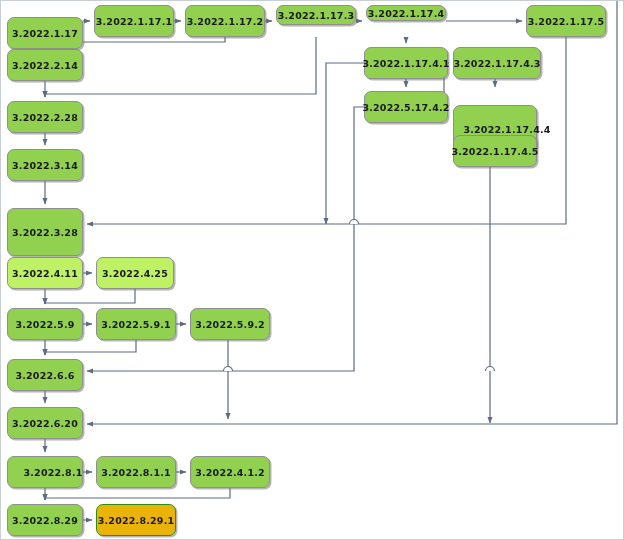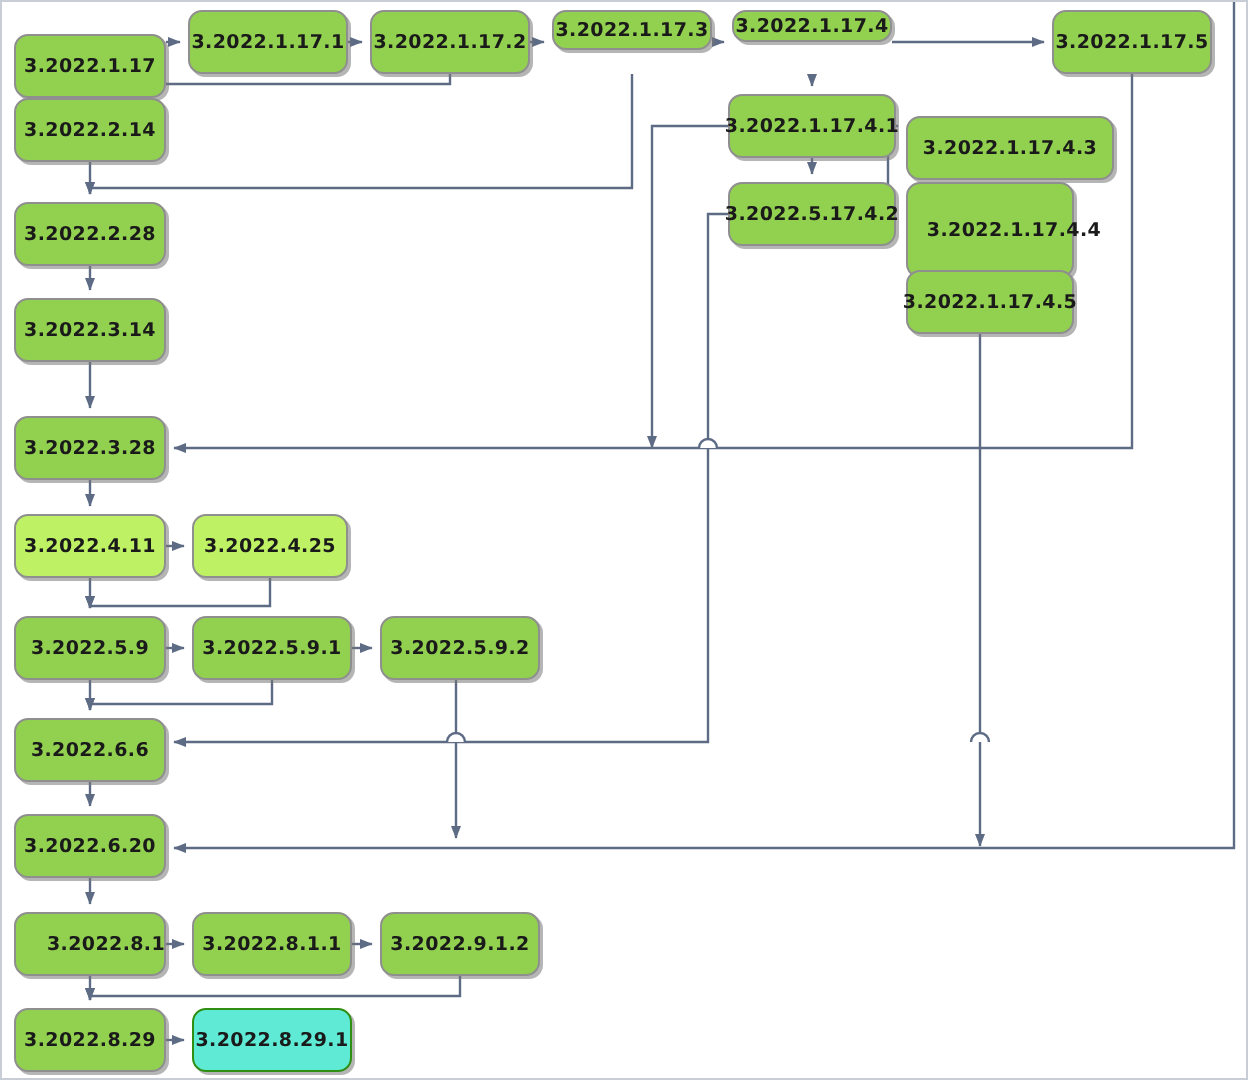--- a/index.html
+++ b/index.html
@@ -32,21 +32,21 @@
     background:#92d050;
     border:1.6px solid #8f8f8f;
     box-shadow:1.5px 1.5px 0 rgba(120,120,120,0.55);
   }
   .node.deprecated{
     background:#bef264;
     border:1.6px solid #8f8f8f;
     box-shadow:1.5px 1.5px 0 rgba(120,120,120,0.55);
   }
   .node.current{
-    background:#5eead4;
+    background:#eab308;
     border:1.6px solid #2f8f12;
     box-shadow:1.5px 1.5px 0 rgba(120,120,120,0.55);
   }
 </style>
 </head>
 <body>
 
 <div id="canvas">
 
   <svg id="edge-layer" viewBox="0 0 624 540" xmlns="http://www.w3.org/2000/svg">
@@ -103,34 +103,34 @@
 
   <div id="node-group">
       <div class="node released" style="left: 6px; top: 4px; width: 76px; height: 32px; margin-top: 12px;">3.2022.1.17</div>
       <div class="node released" style="left: 93px; top: 4px; width: 80px; height: 32px;">3.2022.1.17.1</div>
       <div class="node released" style="left: 184px; top: 4px; width: 80px; height: 32px;">3.2022.1.17.2</div>
       <div class="node released" style="left: 275px; top: 4px; width: 80px; height: 20px;">3.2022.1.17.3</div>
       <div class="node released" style="left: 365px; top: 4px; width: 80px; height: 16px;">3.2022.1.17.4</div>
       <div class="node released" style="left: 525px; top: 4px; width: 80px; height: 32px;">3.2022.1.17.5</div>
       <div class="node released" style="left: 363px; top: 46px; width: 84px; height: 32px;">3.2022.1.17.4.1</div>
       <div class="node released" style="left: 363px; top: 90px; width: 84px; height: 32px;">3.2022.5.17.4.2</div>
-      <div class="node released" style="left: 452px; top: 46px; width: 104px; height: 32px; margin-top: 11px;">3.2022.1.17.4.3</div>
-      <div class="node released" style="left: 452px; top: 90px; width: 84px; height: 48px; padding-left: 24px;">3.2022.1.17.4.4</div>
+      <div class="node released" style="left: 452px; top: 46px; width: 88px; height: 32px;">3.2022.1.17.4.3</div>
+      <div class="node released" style="left: 452px; top: 104px; width: 84px; height: 48px; padding-left: 24px;">3.2022.1.17.4.4</div>
       <div class="node released" style="left: 452px; top: 134px; width: 84px; height: 32px;">3.2022.1.17.4.5</div>
       <div class="node released" style="left: 6px; top: 48px; width: 76px; height: 32px;">3.2022.2.14</div>
       <div class="node released" style="left: 6px; top: 100px; width: 76px; height: 32px;">3.2022.2.28</div>
       <div class="node released" style="left: 6px; top: 148px; width: 76px; height: 32px;">3.2022.3.14</div>
-      <div class="node released" style="left: 6px; top: 207px; width: 76px; height: 32px;">3.2022.3.28</div>
+      <div class="node released" style="left: 6px; top: 207px; width: 76px; height: 48px;">3.2022.3.28</div>
       <div class="node deprecated" style="left: 6px; top: 256px; width: 76px; height: 32px;">3.2022.4.11</div>
       <div class="node deprecated" style="left: 95px; top: 256px; width: 78px; height: 32px;">3.2022.4.25</div>
       <div class="node released" style="left: 6px; top: 307px; width: 76px; height: 32px;">3.2022.5.9</div>
       <div class="node released" style="left: 95px; top: 307px; width: 80px; height: 32px;">3.2022.5.9.1</div>
       <div class="node released" style="left: 189px; top: 307px; width: 80px; height: 32px; text-align: right;">3.2022.5.9.2</div>
       <div class="node released" style="left: 6px; top: 358px; width: 76px; height: 32px;">3.2022.6.6</div>
       <div class="node released" style="left: 6px; top: 406px; width: 76px; height: 32px;">3.2022.6.20</div>
       <div class="node released" style="left: 6px; top: 455px; width: 76px; height: 32px; padding-left: 16px;">3.2022.8.1</div>
       <div class="node released" style="left: 95px; top: 455px; width: 80px; height: 32px;">3.2022.8.1.1</div>
-      <div class="node released" style="left: 189px; top: 455px; width: 80px; height: 32px;">3.2022.9.1.2</div>
+      <div class="node released" style="left: 189px; top: 455px; width: 80px; height: 32px;">3.2022.4.1.2</div>
       <div class="node released" style="left: 6px; top: 503px; width: 76px; height: 32px;">3.2022.8.29</div>
       <div class="node current" style="left: 95px; top: 503px; width: 80px; height: 32px;">3.2022.8.29.1</div>
     </div>
 
 </div>
 
 </body></html>

